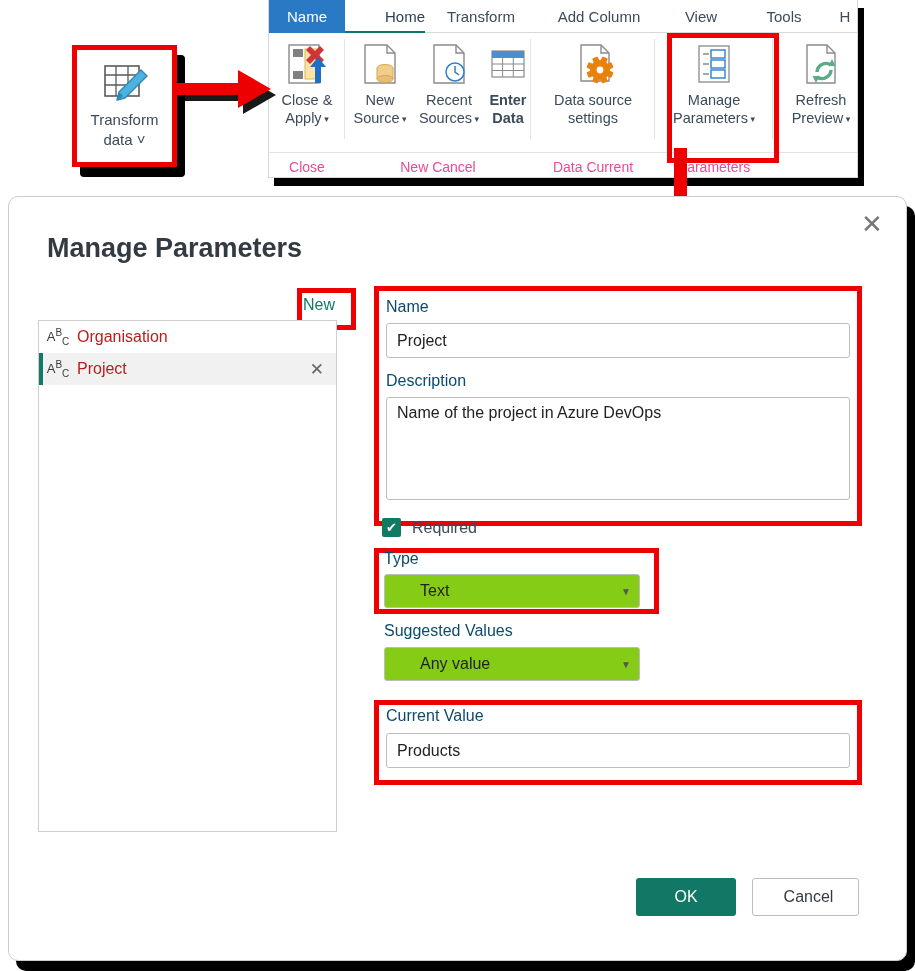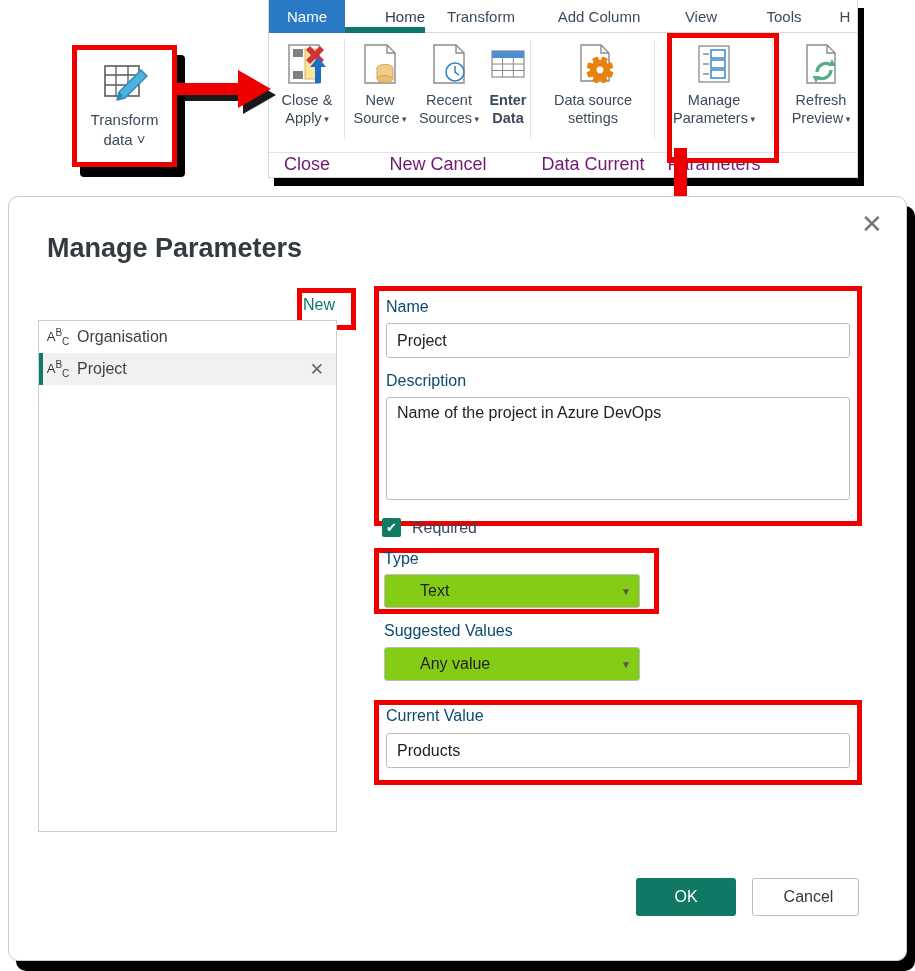--- a/index.html
+++ b/index.html
@@ -22,28 +22,28 @@
     position: absolute; left: 0; top: 0; width: 590px; height: 178px;
     background: #ffffff; border: 1px solid #d6d6d6; border-top: none;
   }
   .tabbar { position: relative; height: 33px; background: #ffffff; border-bottom: 1px solid #d9d9d9; }
   .tab {
     position: absolute; top: 0; height: 33px; line-height: 33px;
     font-size: 15px; color: #3c4a5a; text-align: center; cursor: default;
     white-space: nowrap;
   }
   .tab.file { background: #2a79c4; color: #ffffff; }
-  .tab.active { background: #ffffff; color: #2b3e50; border-bottom: 6px solid #0f766e; padding-left: 40px; }
+  .tab.active { background: #ffffff; color: #2b3e50; border-bottom: 2px solid #0f766e; padding-left: 40px; }
 
   .ribbon-body { position: relative; height: 144px; }
   .rgroup { position: absolute; top: 0; height: 144px; }
   .rgroup .sep { position: absolute; right: 0; top: 6px; width: 1px; height: 100px; background: #e3e3e3; }
   .rgroup-label {
     position: absolute; bottom: 2px; left: 0; width: 100%;
-    text-align: center; font-size: 18px; color: #701a75;
+    text-align: center; font-size: 14px; color: #ec4899;
   }
   .glabel-line { position: absolute; left: 0; bottom: 24px; width: 100%; height: 1px; background: #e3e3e3; }
 
   .btn {
     position: absolute; top: 4px; text-align: center; cursor: default;
   }
   .btn .ico { height: 54px; display: flex; align-items: center; justify-content: center; }
   .btn .lbl { font-size: 14.5px; color: #3c4a5a; line-height: 18px; white-space: nowrap; }
   .caret-t { font-size: 9px; color: #3c4a5a; vertical-align: middle; }
 
@@ -93,21 +93,21 @@
   }
   .prow { position: relative; height: 32px; display: flex; align-items: center; cursor: default; }
   .prow.sel { background: #f1f1f1; }
   .prow .selbar { position: absolute; left: 0; top: 0; width: 4px; height: 100%; background: #0f7a68; }
   .abc {
     width: 38px; text-align: center; font-size: 13px; color: #3a3a3a;
     font-family: "Liberation Sans", sans-serif; white-space: nowrap;
   }
   .abc sup { font-size: 10px; }
   .abc sub { font-size: 10px; }
-  .prow .pname { font-size: 16px; color: #404040; }
+  .prow .pname { font-size: 16px; color: #b91c1c; }
   .prow .pdel { position: absolute; right: 12px; top: 50%; transform: translateY(-50%); font-size: 17px; color: #666; cursor: default; }
 
   
   .flabel { position: absolute; font-size: 16px; color: #0c4a6e; }
   .finput {
     position: absolute; background: #fff; border: 1px solid #bdbdbd; border-radius: 3px;
     font-size: 16px; color: #222; padding: 4px 10px;
     font-family: "Liberation Sans", sans-serif;
   }
   textarea.finput { resize: none; line-height: 22px; }

